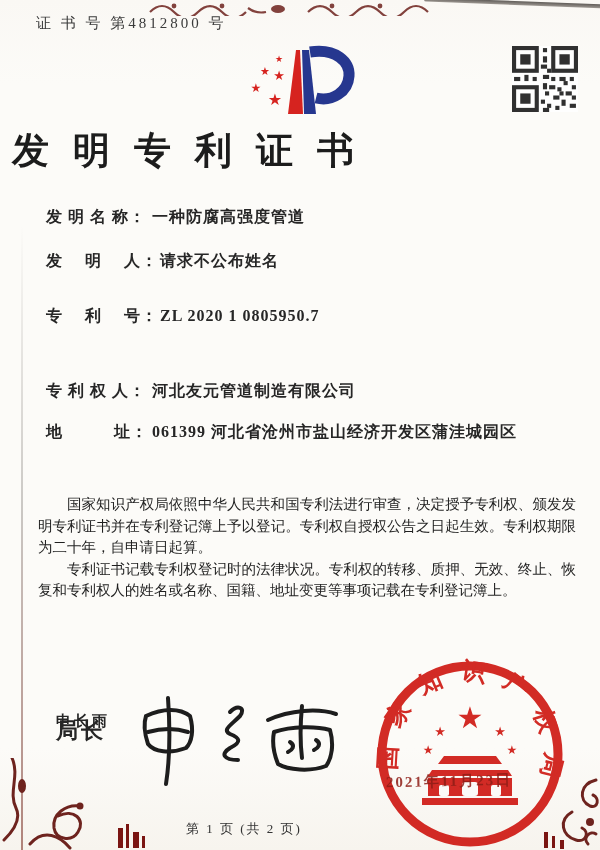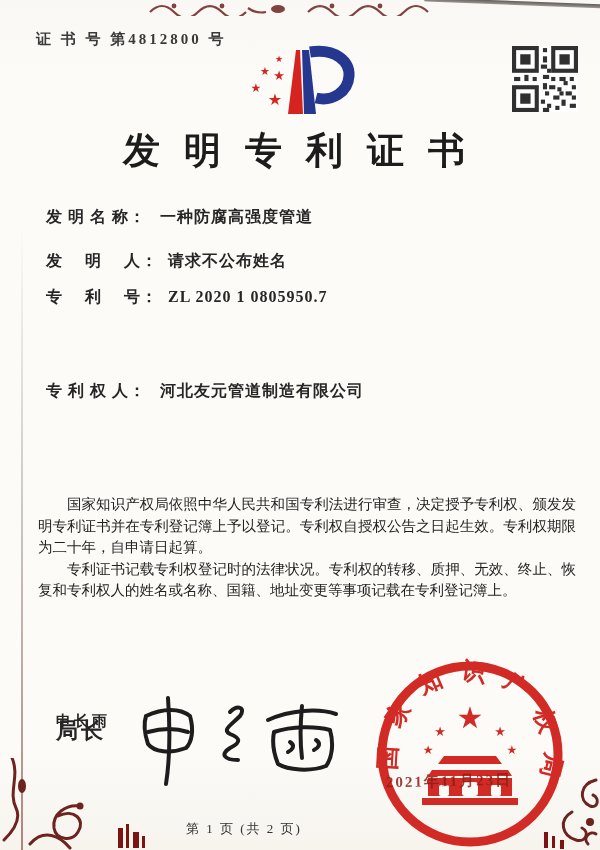--- a/index.html
+++ b/index.html
@@ -1,28 +1,28 @@
 <!DOCTYPE html>
 <html><head>
 <meta charset="utf-8">
 <style>
   html,body{margin:0;padding:0;}
   .doc{
     position:relative;width:600px;height:850px;overflow:hidden;
     background:linear-gradient(180deg,#faf8f4 0%,#fcfbf8 10%,#fcfbf8 88%,#f7f4ee 100%);
     font-family:"Liberation Serif","DejaVu Serif",serif;color:#262626;
   }
-  .cert-number{position:absolute;left:36px;top:30px;font-size:15px;letter-spacing:3px;color:#3a3a3a;font-weight:700;}
+  .cert-number{position:absolute;left:36px;top:14px;font-size:15px;letter-spacing:3px;color:#3a3a3a;font-weight:400;}
   .logo{position:absolute;left:236px;top:36px;}
   .qr{position:absolute;left:512px;top:46px;opacity:.88;}
-  .title{position:absolute;left:0;top:126px;width:600px;text-align:center;
+  .title{position:absolute;left:0;top:126px;width:600px;
          font-size:37px;font-weight:700;letter-spacing:24px;padding-left:12px;box-sizing:border-box;color:#1c1c1c;}
   .field-row{position:absolute;left:46px;width:540px;font-size:16px;font-weight:600;white-space:nowrap;}
   .flabel{display:inline-block;min-width:104px;letter-spacing:1px;}
-  .fvalue{margin-left:10px;letter-spacing:1px;text-align:center;}
+  .fvalue{margin-left:2px;letter-spacing:1px;text-align:center;}
   .subfield{position:absolute;left:264px;top:0;}
   .paragraphs{position:absolute;left:38px;top:494px;width:538px;font-size:14.5px;line-height:21.5px;
               text-align:justify;color:#1f1f1f;font-weight:500;}
   .paragraphs p{margin:0;text-indent:2em;}
   .officer-title{position:absolute;left:56px;top:716px;font-size:22px;letter-spacing:3px;font-weight:600;}
   .officer-name{position:absolute;left:56px;top:712px;font-size:15px;letter-spacing:3px;font-weight:600;}
   .signature{position:absolute;left:118px;top:686px;z-index:3;}
   .seal{position:absolute;left:368px;top:654px;z-index:2;opacity:.95;}
   .seal-date{position:absolute;left:386px;top:772px;z-index:4;font-size:15px;letter-spacing:2px;
              color:#8e1d16;transform:rotate(-1.2deg);opacity:.85;font-weight:600;white-space:nowrap;}
@@ -120,25 +120,28 @@
   </svg>
 
   <div class="title">发明专利证书</div>
 
   <div class="field-row" style="top:207px">
     <span class="flabel">发 明 名 称：</span><span class="fvalue">一种防腐高强度管道</span>
   </div>
   <div class="field-row" style="top:251px">
     <span class="flabel">发　 明　 人：</span><span class="fvalue">请求不公布姓名</span>
   </div>
-  <div class="field-row" style="top:287px">
+  <div class="field-row" style="top:306px">
     <span class="flabel">专　 利　 号：</span><span class="fvalue">ZL 2020 1 0805950.7</span>
   </div>
   <div class="field-row" style="top:381px">
     <span class="flabel">专 利 权 人：</span><span class="fvalue">河北友元管道制造有限公司</span>
+  </div>
+  <div class="field-row" style="top:422px">
+    <span class="flabel">地　　　址：</span><span class="fvalue">061399 河北省沧州市盐山经济开发区蒲洼城园区</span>
   </div>
 
   <div class="paragraphs">
     <p>国家知识产权局依照中华人民共和国专利法进行审查，决定授予专利权、颁发发明专利证书并在专利登记簿上予以登记。专利权自授权公告之日起生效。专利权期限为二十年，自申请日起算。</p>
     <p>专利证书记载专利权登记时的法律状况。专利权的转移、质押、无效、终止、恢复和专利权人的姓名或名称、国籍、地址变更等事项记载在专利登记簿上。</p>
   </div>
 
   <div class="officer-title">局长</div>
   <div class="officer-name">申长雨</div>
 

